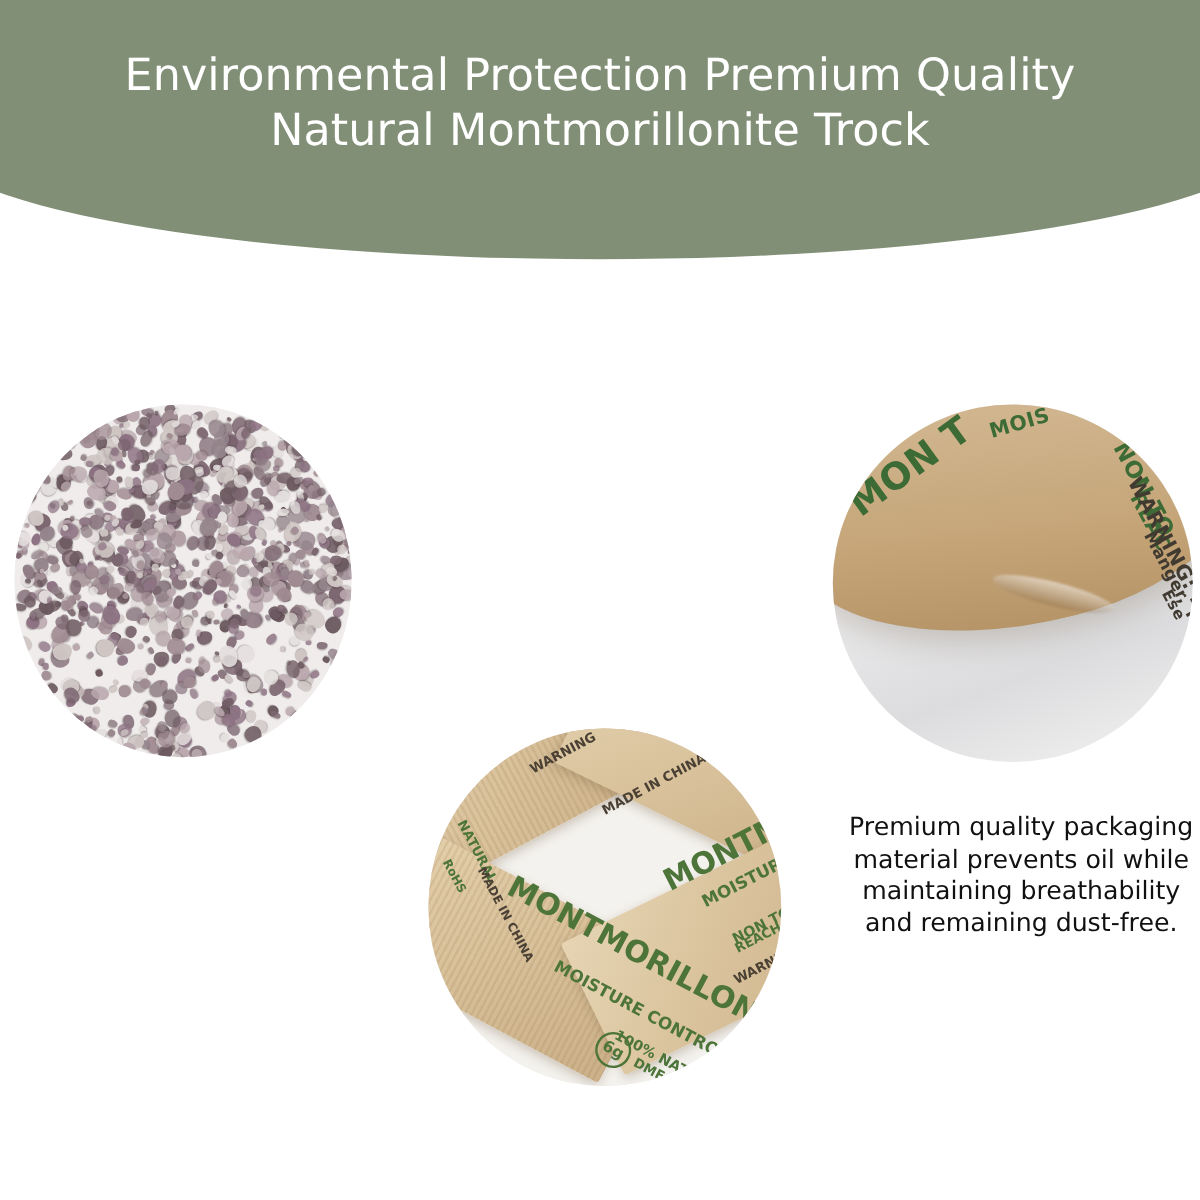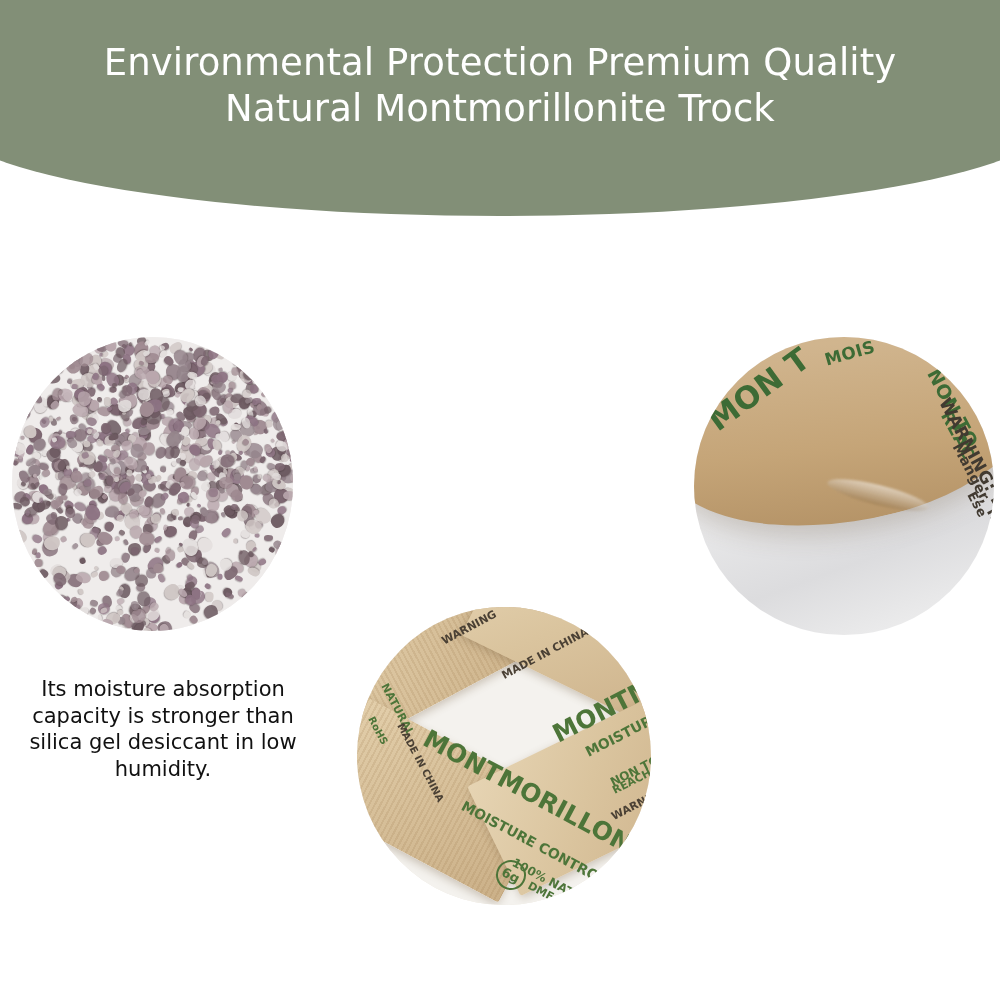--- a/index.html
+++ b/index.html
@@ -1358,16 +1358,16 @@
     <div class="pk-text pk-green" style="left:168px; top:286px; font-size:11px; transform:rotate(28deg);">DMF FREE</div>
 
     <div class="pk-text pk-dark" style="left:82px;  top:14px;  font-size:11px; transform:rotate(-28deg);">WARNING</div>
     <div class="pk-text pk-dark" style="left:140px; top:40px;  font-size:11px; transform:rotate(-28deg);">MADE IN CHINA</div>
     <div class="pk-text pk-green" style="left:12px;  top:96px;  font-size:11px; transform:rotate(62deg);">NATURAL</div>
     <div class="pk-text pk-green" style="left:6px;   top:118px; font-size:10px; transform:rotate(62deg);">RoHS</div>
     <div class="pk-text pk-dark" style="left:20px;  top:150px; font-size:10px; transform:rotate(62deg);">MADE IN CHINA</div>
   </div>
 
 
-  <div class="caption" id="caption-left">Its moisture absorption capacity is stronger than silica gel desiccant in low humidity.</div>
-
+
+  <div class="caption" id="caption-right">Premium quality packaging material prevents oil while maintaining breathability and remaining dust-free.</div>
 
 </div>
 
 </body></html>

